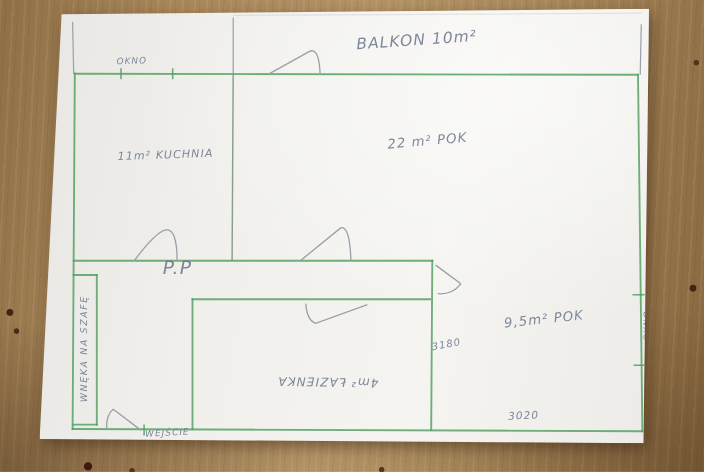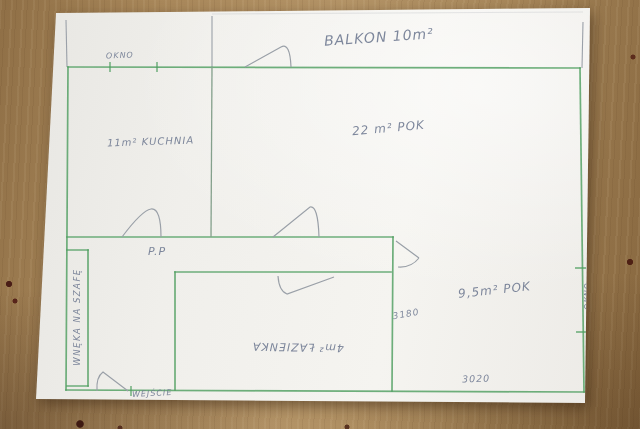--- a/index.html
+++ b/index.html
@@ -93,21 +93,21 @@
       </svg>
 
       <span class="lbl" style="left:324px;top:29px;font-size:14px;transform:rotate(-4deg);">BALKON 10m²</span>
 
       <span class="lbl" style="left:106px;top:51px;font-size:8px;transform:rotate(-2deg);">OKNO</span>
 
       <span class="lbl" style="left:107px;top:136px;font-size:10px;transform:rotate(-2deg);">11m² KUCHNIA</span>
 
       <span class="lbl" style="left:352px;top:121px;font-size:12px;transform:rotate(-5deg);">22 m² POK</span>
 
-      <span class="lbl" style="left:148px;top:245px;font-size:11px;">P.P</span>
+      <span class="lbl" style="left:148px;top:234px;font-size:17px;">P.P</span>
 
       <span class="lbl" style="left:77px;top:317px;font-size:8.5px;letter-spacing:1.5px;transform:translate(-50%,-50%) rotate(-90deg);">WNĘKA NA SZAFĘ</span>
 
       <span class="lbl" style="left:298px;top:347px;font-size:11px;transform:translate(-50%,-50%) rotate(181deg);">4m² ŁAZIENKA</span>
 
       <span class="lbl" style="left:458px;top:283px;font-size:12px;transform:rotate(-6deg);">9,5m² POK</span>
 
       <span class="lbl" style="left:406px;top:314px;font-size:9px;transform:translate(-50%,-50%) rotate(-10deg);">3180</span>
 
       <span class="lbl" style="left:462px;top:373px;font-size:9.5px;transform:rotate(-2deg);">3020</span>

